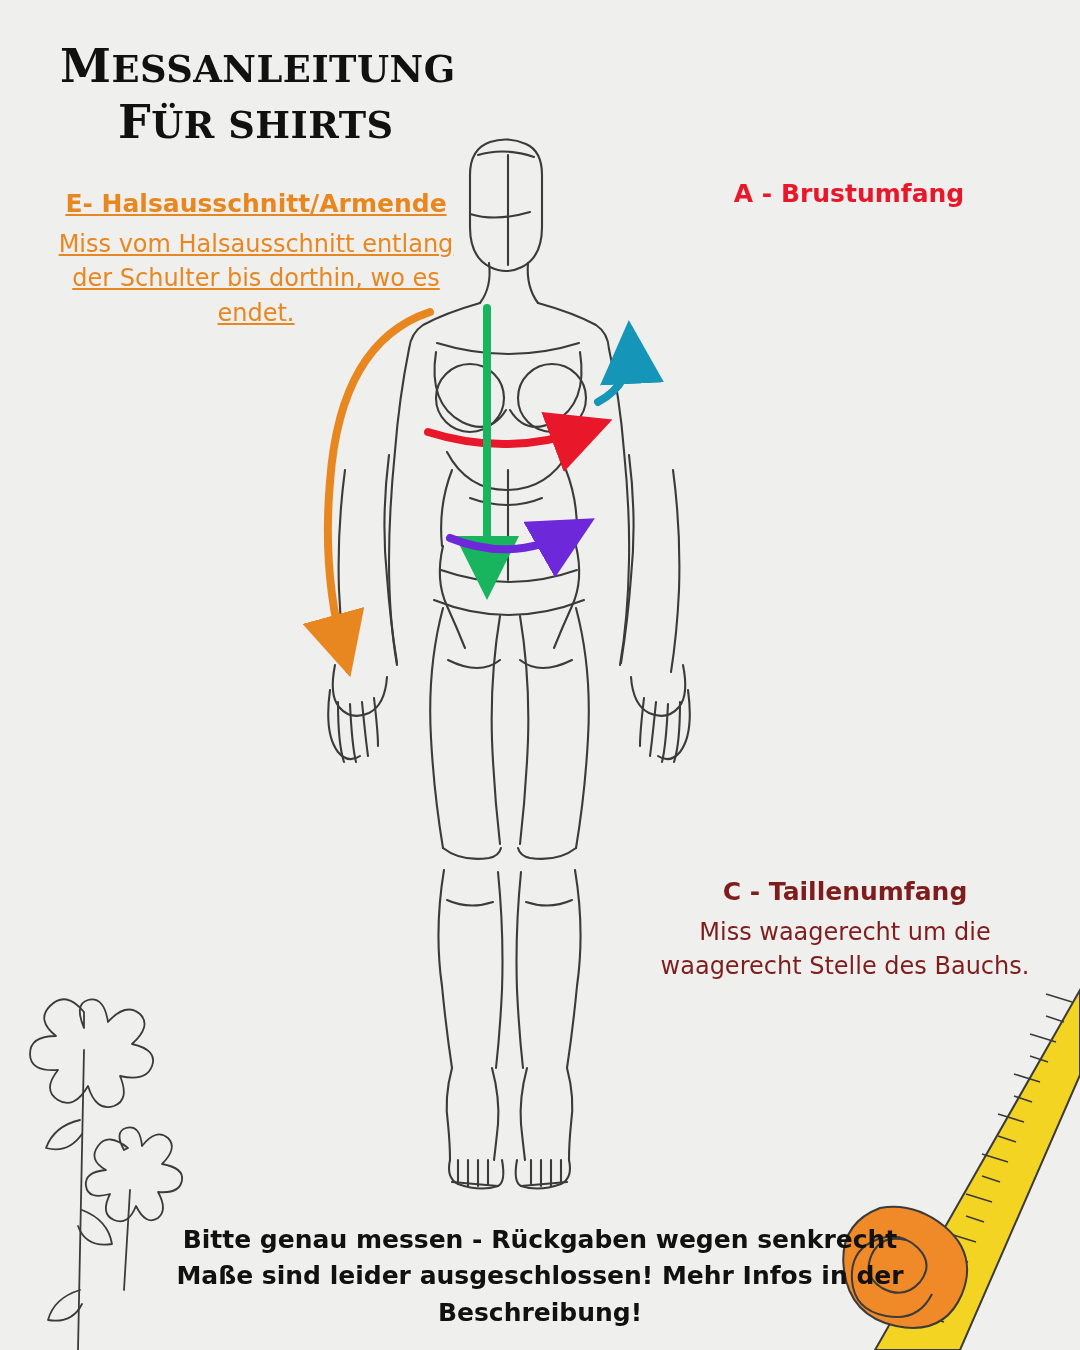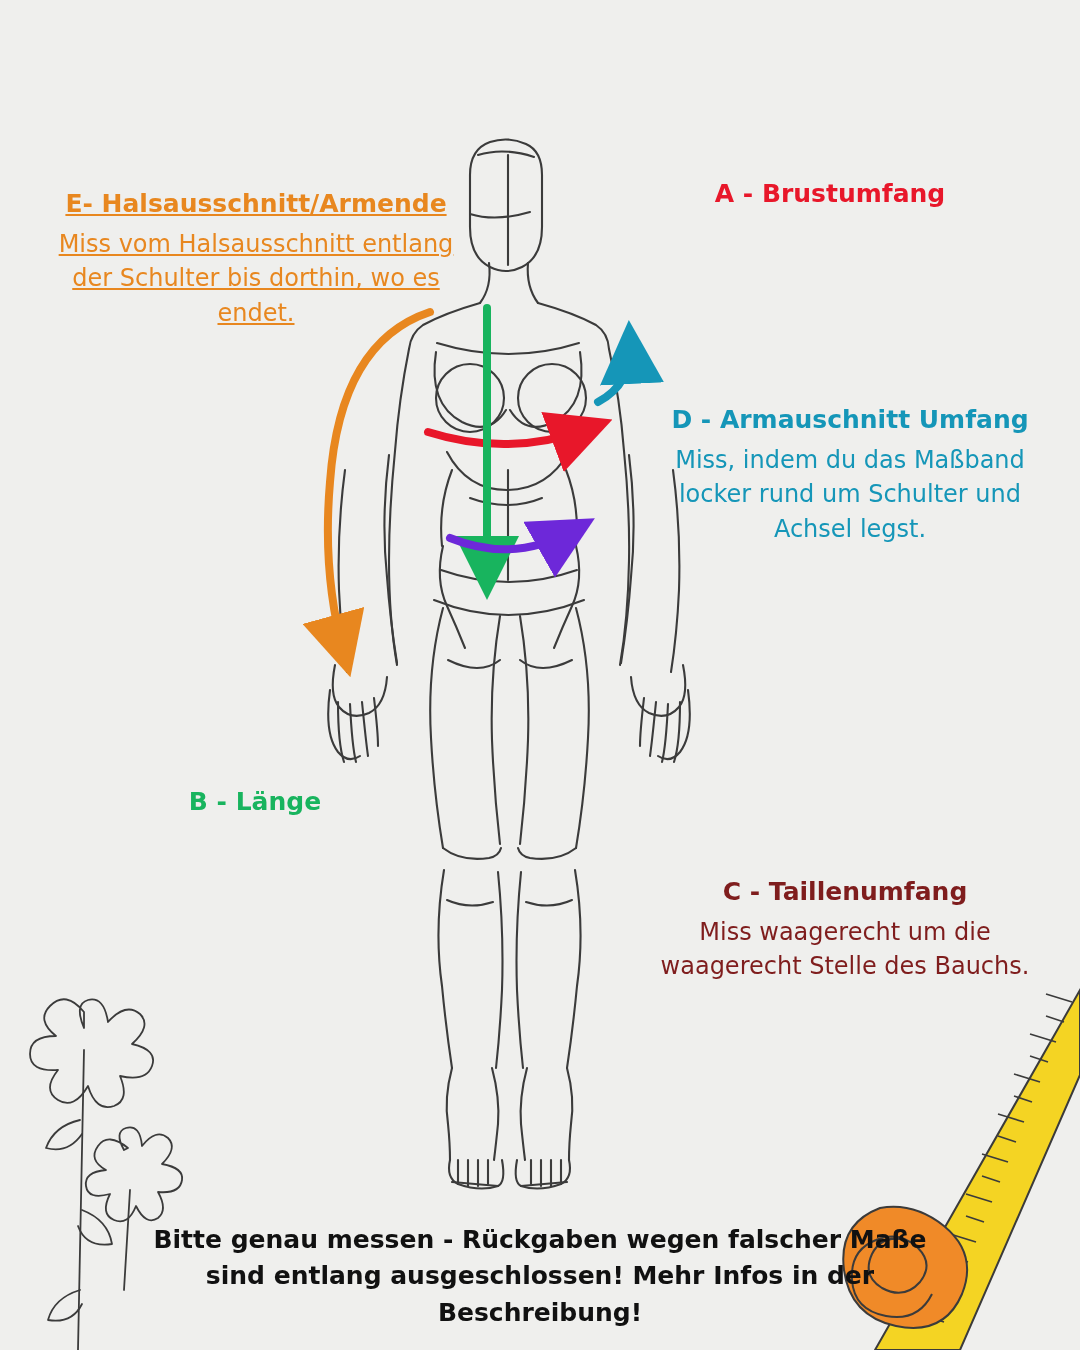--- a/index.html
+++ b/index.html
@@ -56,21 +56,21 @@
     margin-bottom: 6px;
     white-space: nowrap;
   }
   .block .bd {
     font-size: 24px;
     line-height: 1.45;
   }
 
   
   #block-e { left: 56px;  top: 188px; width: 400px; }
-  #block-a { left: 620px; top: 178px; width: 420px; }
+  #block-a { left: 639px; top: 178px; width: 420px; }
   #block-d { left: 640px; top: 404px; width: 420px; }
   #block-b { left: 60px;  top: 786px; width: 390px; }
   #block-c { left: 650px; top: 876px; width: 390px; }
 
   #block-e .hd, #block-e .bd { color: #e8871f; text-decoration: underline; }
   #block-a .hd, #block-a .bd { color: #e8172a; }
   #block-d .hd, #block-d .bd { color: #1596b8; }
   #block-b .hd, #block-b .bd { color: #18b45e; }
   #block-c .hd, #block-c .bd { color: #7f1d1d; }
 
@@ -245,39 +245,38 @@
 
     <path d="M487 308 l0 268" stroke="#18b45e" stroke-width="8" fill="none" stroke-linecap="round" marker-end="url(#ar-green)"></path>
 
     <path d="M450 538 q64 26 124 -8" stroke="#6d28d9" stroke-width="8" fill="none" stroke-linecap="round" marker-end="url(#ar-purple)"></path>
 
     <path d="M430 312 q-90 30 -100 170 q-8 92 14 172" stroke="#e8871f" stroke-width="8" fill="none" stroke-linecap="round" marker-end="url(#ar-orange)"></path>
 
     <path d="M598 402 q34 -18 32 -58" stroke="#1596b8" stroke-width="8" fill="none" stroke-linecap="round" marker-end="url(#ar-blue)"></path>
   </svg>
 
+  <div class="title">
+    <span class="ln"><span>M</span><span class="smallcaps">ESSANLEITUNG</span></span>
+    <span class="ln second"><span>F</span><span class="smallcaps">ÜR SHIRTS</span></span>
+  </div>
 
   <div class="block" id="block-e">
     <div class="hd">E- Halsausschnitt/Armende</div>
     <div class="bd">Miss vom Halsausschnitt entlang der Schulter bis dorthin, wo es endet.</div>
   </div>
 
   <div class="block" id="block-a">
     <div class="hd">A - Brustumfang</div>
   </div>
 
-  <div class="block" id="block-d">
-    <div class="hd">D - Armauschnitt Umfang</div>
-    <div class="bd">Miss, indem du das Maßband locker rund um Schulter und Achsel legst.</div>
-  </div>
 
   <div class="block" id="block-b">
-    <div class="hd">B - Länge</div>
   </div>
 
   <div class="block" id="block-c">
     <div class="hd">C - Taillenumfang</div>
     <div class="bd">Miss waagerecht um die waagerecht Stelle des Bauchs.</div>
   </div>
 
-  <div class="footer">Bitte genau messen - Rückgaben wegen falscher Maße sind entlang ausgeschlossen! Mehr Infos in der Beschreibung!</div>
+  <div class="footer">Bitte genau messen - Rückgaben wegen senkrecht Maße sind leider ausgeschlossen! Mehr Infos in der Beschreibung!</div>
 
 </div>
 
 </body></html>

